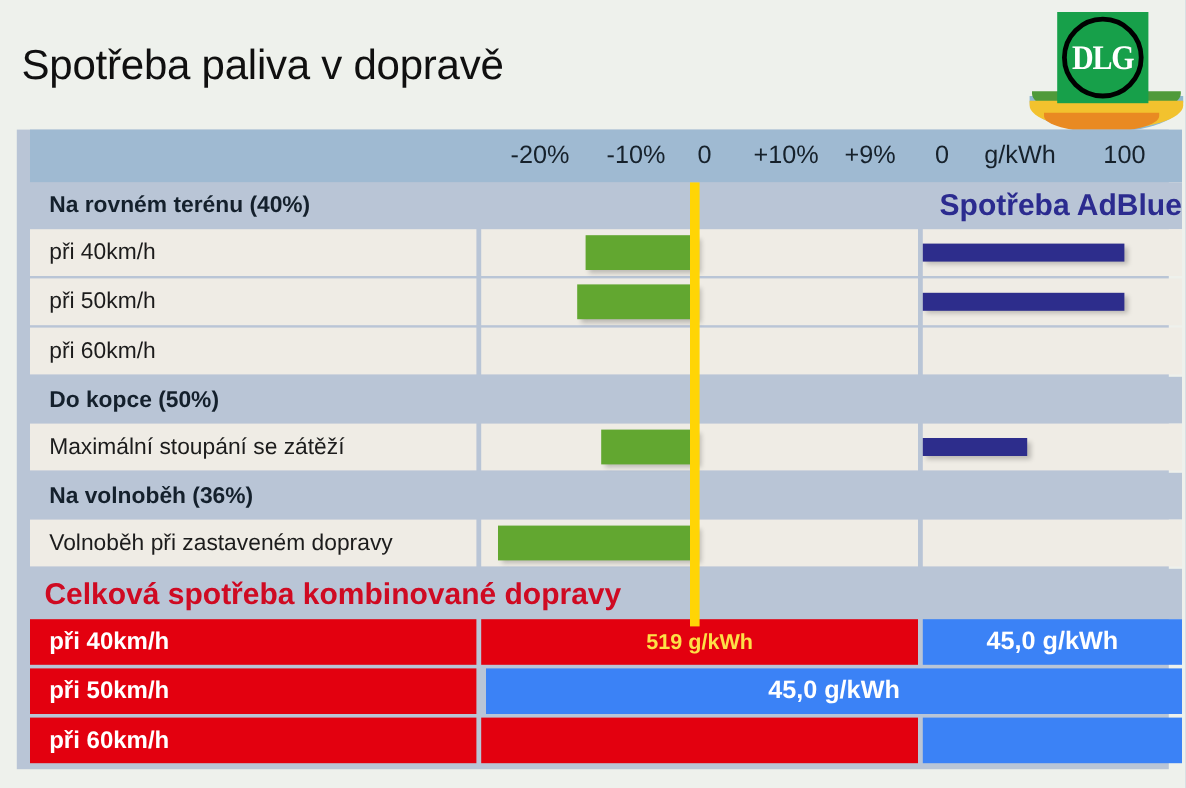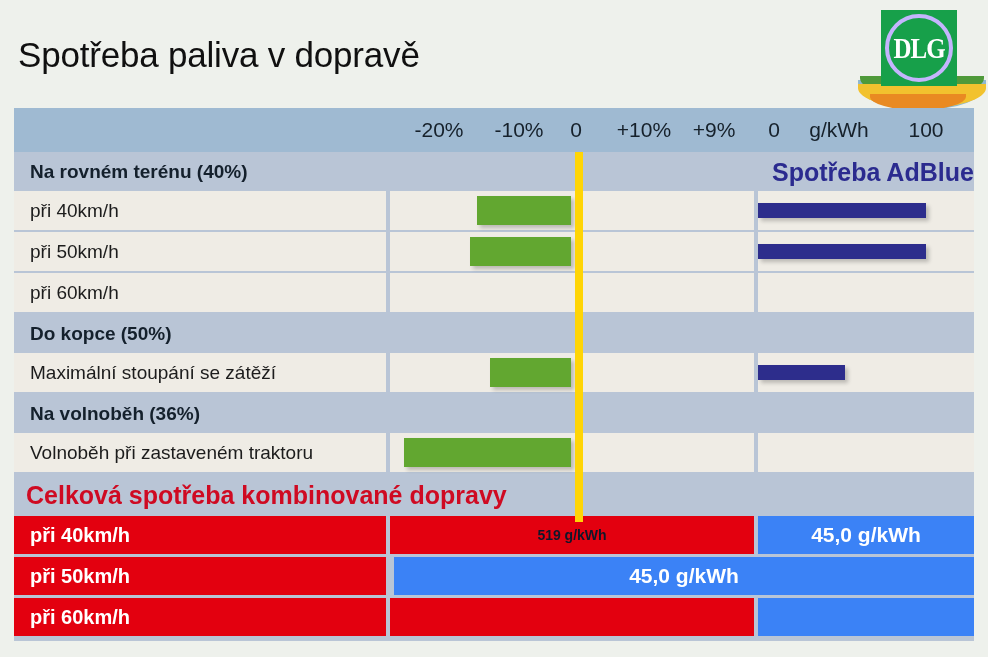--- a/index.html
+++ b/index.html
@@ -78,21 +78,21 @@
     width: 76px;
     height: 76px;
     background: #17a04a;
     display: flex;
     align-items: center;
     justify-content: center;
   }
   #logo .ring {
     width: 60px;
     height: 60px;
-    border: 4px solid #c4b5fd;
+    border: 4px solid #000000;
     border-radius: 50%;
     display: flex;
     align-items: center;
     justify-content: center;
   }
   #logo .letters {
     color: #ffffff;
     font-family: "Liberation Serif", serif;
     font-weight: bold;
     font-size: 25px;
@@ -109,20 +109,21 @@
     width: 960px;
     height: 533px;
     background: #b9c5d6;
   }
 
   .row {
     position: relative;
     display: flex;
     width: 100%;
     box-sizing: border-box;
+    margin-left: 11px;
   }
 
   
   .scale-header {
     height: 44px;
     background: #9fbad2;
     align-items: center;
   }
   .scale-left {
     width: 372px;
@@ -271,23 +272,23 @@
     color: #ffffff;
     white-space: nowrap;
   }
   .total-value {
     width: 364px;
     flex: none;
     background: #e3000f;
     display: flex;
     align-items: center;
     justify-content: center;
-    font-size: 14px;
-    font-weight: bold;
-    color: #0f172a;
+    font-size: 18px;
+    font-weight: bold;
+    color: #fde047;
     white-space: nowrap;
   }
   .total-adblue {
     flex: 1;
     background: #3b82f6;
     display: flex;
     align-items: center;
     justify-content: center;
     margin-left: 4px;
     font-size: 21px;
@@ -372,21 +373,21 @@
           <div class="bar-green" style="left: 100px; width: 81px;"></div>
         </div>
         <div class="cell-adblue">
           <div class="bar-blue" style="left: 0px; width: 87px;"></div>
         </div>
       </div>
       <div class="row section-head">
         <div class="label">Na volnoběh (36%)</div>
       </div>
       <div class="row data-row">
-        <div class="cell-name">Volnoběh při zastaveném traktoru</div>
+        <div class="cell-name">Volnoběh při zastaveném dopravy</div>
         <div class="gap"></div>
         <div class="cell-chart">
           <div class="bar-green" style="left: 14px; width: 167px;"></div>
         </div>
         <div class="cell-adblue"></div>
       </div>
     </div>
 
   <div id="zero-overlay"></div>
 

